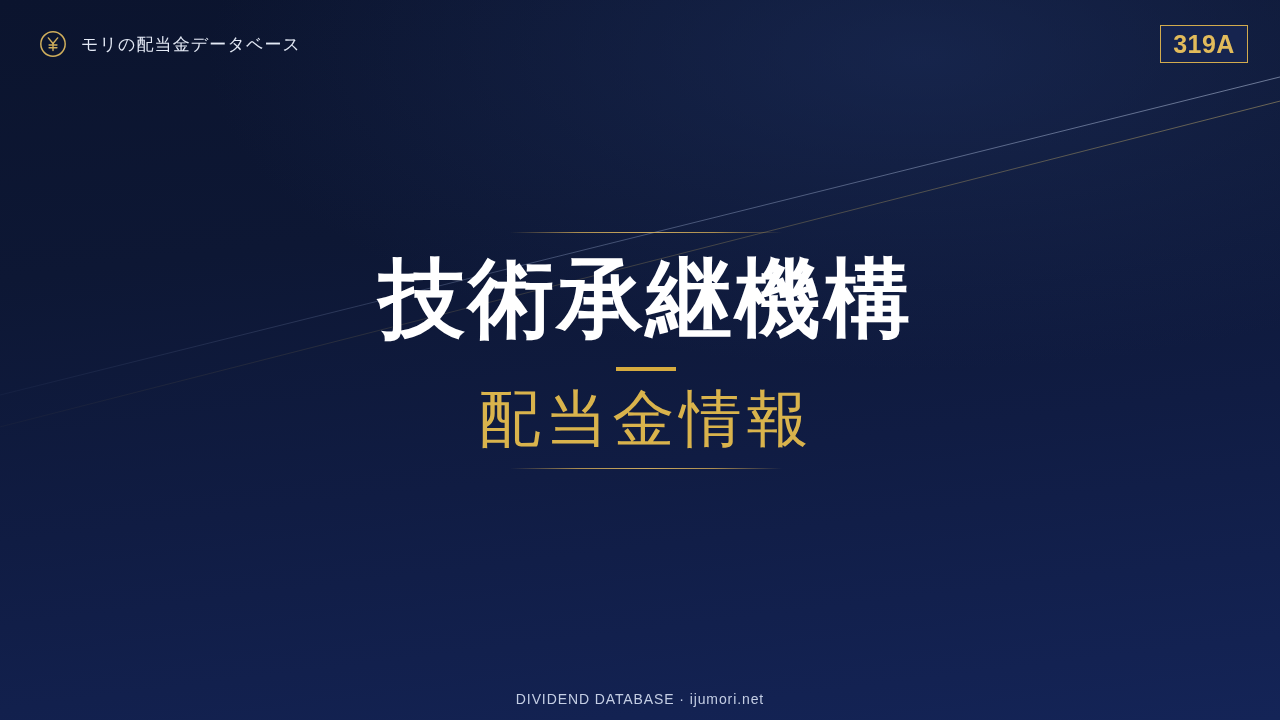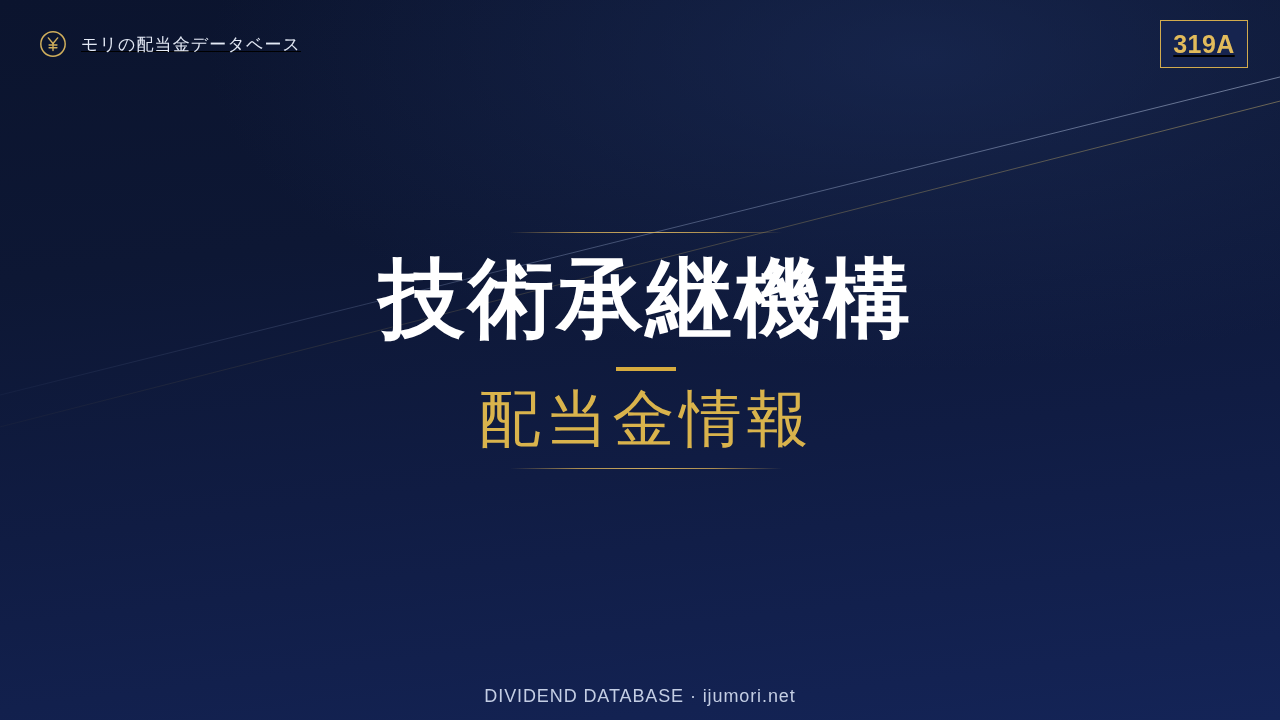--- a/index.html
+++ b/index.html
@@ -36,21 +36,20 @@
 
   
   .header {
     position: absolute;
     top: 0; left: 0; right: 0;
     height: 88px;
     display: flex;
     align-items: center;
     justify-content: space-between;
     padding: 0 32px 0 38px;
-    text-decoration: underline;
   }
 
   .brand {
     display: flex;
     align-items: center;
     gap: 13px;
   }
 
   .brand-logo {
     width: 30px;
@@ -65,21 +64,21 @@
     color: #e3e9f5;
     font-weight: 400;
     white-space: nowrap;
   }
 
   .code-badge {
     display: inline-flex;
     align-items: center;
     justify-content: center;
     min-width: 88px;
-    height: 48px;
+    height: 38px;
     padding: 12px 12px;
     border: 1px solid #d2ab4e;
     background: #16244f;
     color: #e2bb5b;
     font-size: 25px;
     font-weight: 700;
     letter-spacing: 0.4px;
     line-height: 1;
   }
 
@@ -135,21 +134,21 @@
     text-align: center;
     white-space: nowrap;
   }
 
   
   .footer {
     position: absolute;
     left: 0; right: 0;
     bottom: 13px;
     text-align: center;
-    font-size: 18px;
+    font-size: 14px;
     letter-spacing: 0.9px;
     color: #c4cee4;
     font-weight: 400;
   }
 </style>
 </head>
 <body>
 
 <div class="slide">
 

